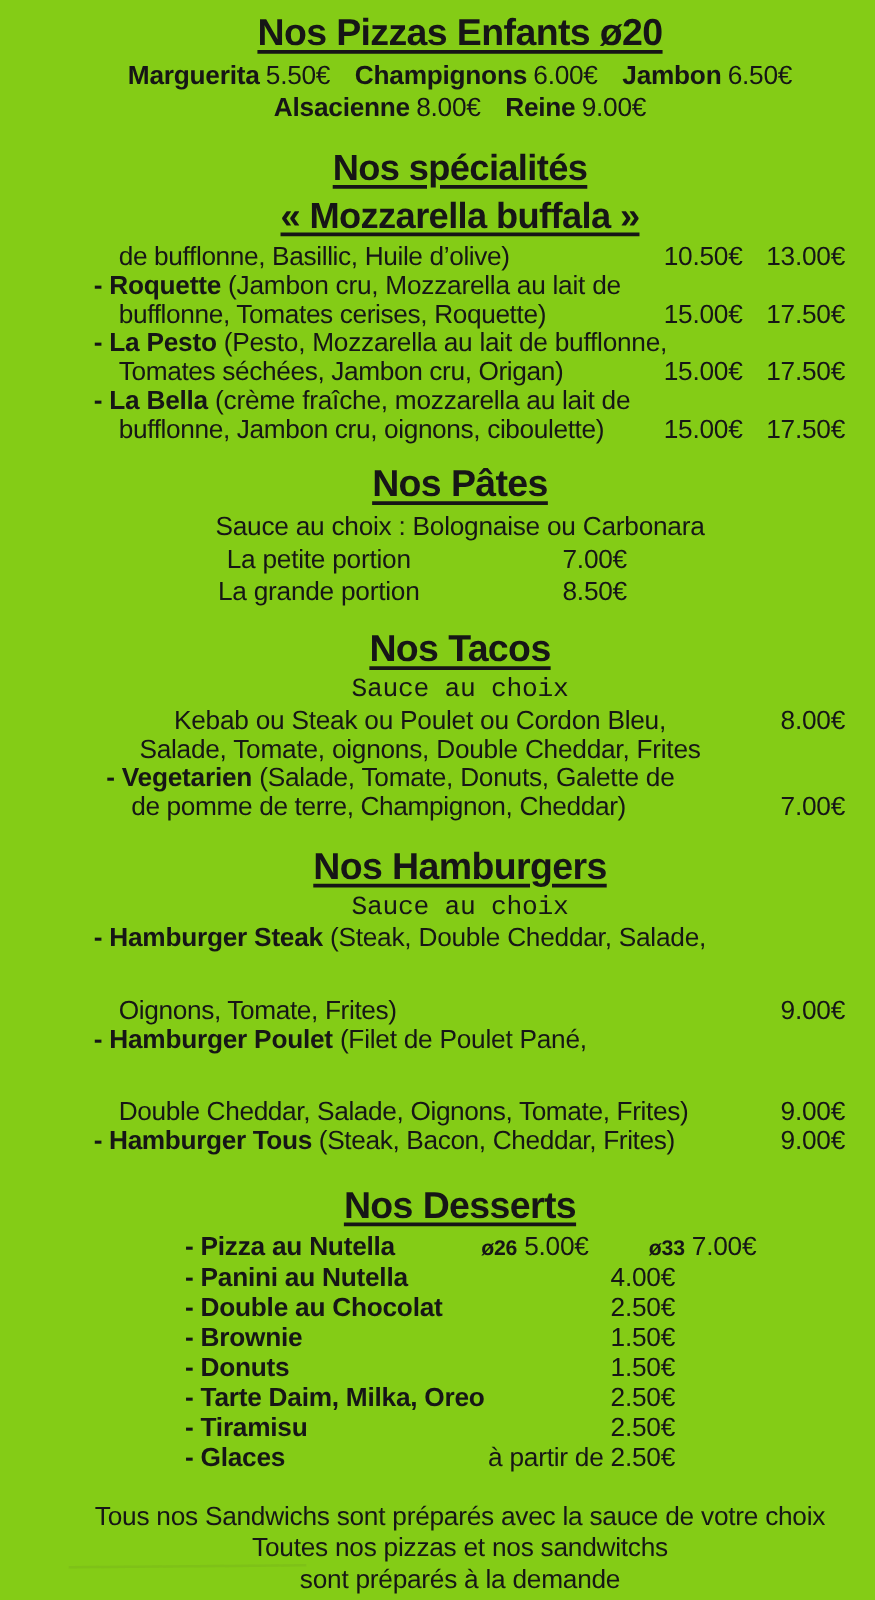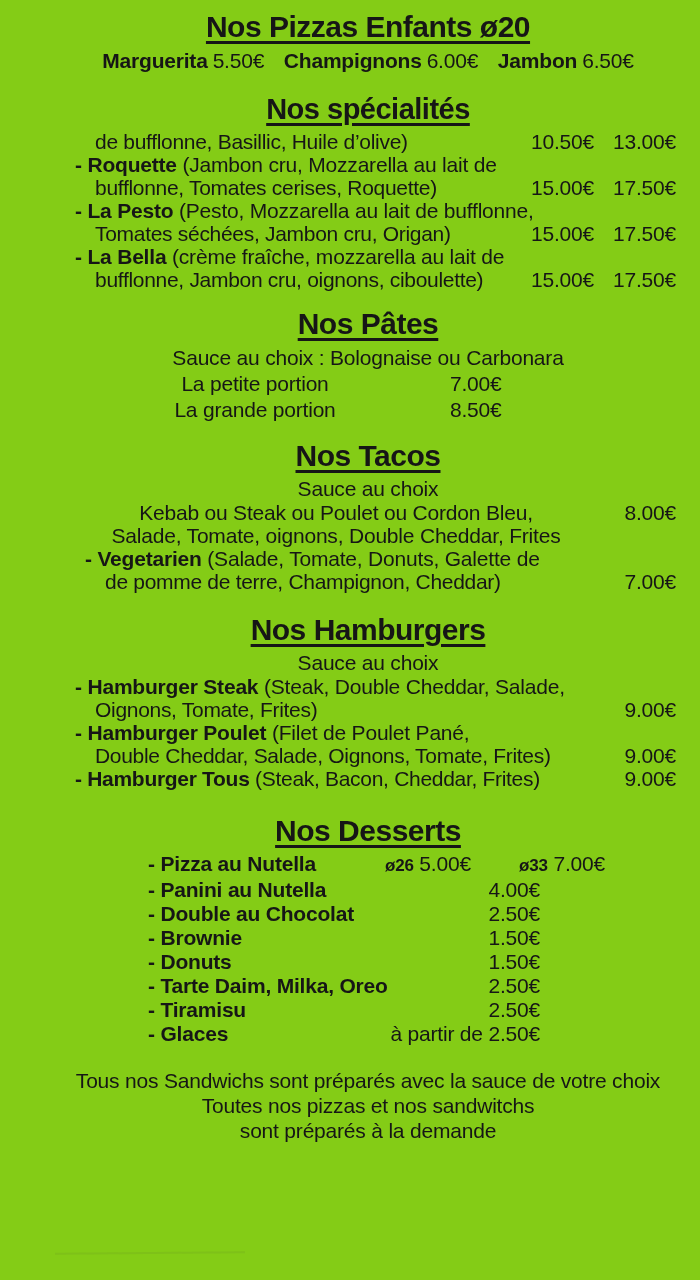--- a/index.html
+++ b/index.html
@@ -26,36 +26,36 @@
   .sec-pates { margin-top:16px; }
   .sec-tacos { margin-top:16px; }
   .sec-burg { margin-top:20px; }
   .sec-dess { margin-top:24px; }
 
   .item .l1 { margin-left:15px; white-space:nowrap; }
   .item .l2 { display:flex; margin-left:35px; align-items:baseline; column-gap:18px; }
   .item .cont { flex:1 1 auto; white-space:nowrap; letter-spacing:-0.3px; }
   .pr { flex:none; width:64px; text-align:right; white-space:nowrap; }
 
-  .subtitle { text-align:center; font-size:21px; line-height:24px; letter-spacing:-0.2px; }
+  .subtitle { text-align:center; font-size:21px; line-height:24px; letter-spacing:-0.2px;font-family:Liberation Mono, monospace; }
   .sauceline { text-align:center; font-size:21px; line-height:26px; letter-spacing:-0.2px; }
 
   .prow { display:flex; font-size:21px; line-height:26px; letter-spacing:-0.2px; }
   .plabel { width:390px; text-align:center; }
   .pprice { flex:1; text-align:left; }
 
   .cwp { display:flex; align-items:baseline; }
   .cwp .ctext { flex:1 1 auto; text-align:center; white-space:nowrap; }
 
   .veg .l1 { margin-left:25px; }
   .veg .l2 { display:flex; margin-left:45px; align-items:baseline; }
   .veg .cont { flex:1 1 auto; white-space:nowrap; }
 
   .burg .l1 { margin-left:15px; white-space:nowrap; }
-  .burg .l2 { display:flex; margin-left:35px; align-items:baseline; }
+  .burg .l2 { display:flex; margin-left:35px; align-items:baseline;margin-top:35px; }
   .burg .cont { flex:1 1 auto; white-space:nowrap; letter-spacing:-0.3px; }
   .burg1line { display:flex; margin-left:15px; align-items:baseline; }
   .burg1line .cont { flex:1 1 auto; white-space:nowrap; letter-spacing:-0.3px; }
 
   .dess-list { margin-left:88px; }
   .drow { display:flex; width:392px; font-size:21px; line-height:24px;
           letter-spacing:-0.2px; align-items:baseline; }
   .drow .dname { flex:1 1 auto; font-weight:700; white-space:nowrap; }
   .drow .dprice { flex:none; text-align:right; white-space:nowrap; }
   .drow.nutella { width:457px; }
@@ -74,24 +74,29 @@
 
 <div class="page">
 
   <section>
     <div class="h"><span class="hu">Nos Pizzas Enfants ø20</span></div>
     <div class="cline">
       <span class="pair"><span class="nm">Marguerita</span><span>5.50€</span></span>
       <span class="pair"><span class="nm">Champignons</span><span>6.00€</span></span>
       <span class="pair"><span class="nm">Jambon</span><span>6.50€</span></span>
     </div>
+    <div class="cline">
+      <span class="pair"><span class="nm">Alsacienne</span><span>8.00€</span></span>
+      <span class="pair"><span class="nm">Reine</span><span>9.00€</span></span>
+    </div>
   </section>
 
   <section class="sec-spec">
     <div class="h h2size"><span class="hu">Nos spécialités</span></div>
+    <div class="h h2size"><span class="hu">« Mozzarella buffala »</span></div>
 
     <div class="item txt">
       <div class="l2">
           <span class="cont">de bufflonne, Basillic, Huile d’olive)</span>
           <span class="pr">10.50€</span>
           <span class="pr">13.00€</span>
         </div>
     </div>
 
     <div class="item txt">

